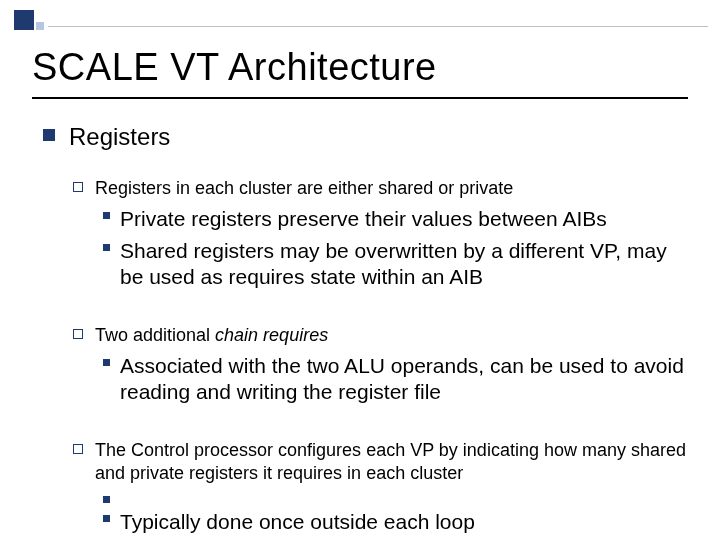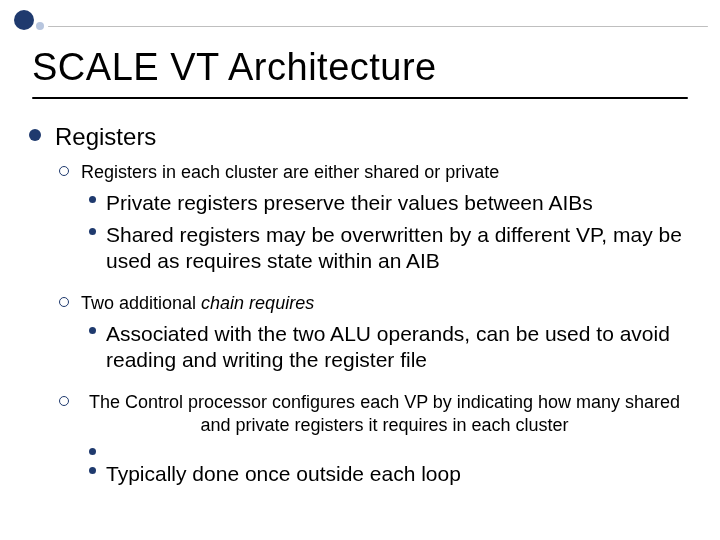--- a/index.html
+++ b/index.html
@@ -1,28 +1,28 @@
 <!DOCTYPE html>
 <html><head>
 <meta charset="utf-8">
 <style>
-  * { margin: 0; padding: 0; box-sizing: border-box; border-radius: 26px; }
+  * { margin: 0; padding: 0; box-sizing: border-box; }
   html, body { width: 720px; height: 540px; background: #fff; font-family: Arial, Helvetica, sans-serif; color: #000; }
   .slide { position: relative; width: 720px; height: 540px; padding: 0; }
   .corner-deco { position: absolute; top: 10px; left: 14px; width: 80px; height: 24px; }
   .corner-deco .big-sq { position: absolute; left: 0; top: 0; width: 20px; height: 20px; background: #1f3a6e; }
   .corner-deco .sm-sq { position: absolute; left: 22px; top: 12px; width: 8px; height: 8px; background: #b7c5de; }
   .corner-deco .line { position: absolute; left: 34px; top: 16px; width: 660px; height: 0; border-top: 1px solid #bfbfbf; }
   .title { font-size: 38px; font-weight: 400; padding: 46px 0 0 32px; letter-spacing: 0.5px; }
   .hr { margin: 8px 32px 0 32px; border: none; border-top: 2px solid #000; }
-  .content { padding: 24px 32px 0 29px; font-size: 16px; }
+  .content { padding: 24px 32px 0 43px; font-size: 16px; }
   .bullet-row { display: flex; align-items: flex-start; }
   .b1 .marker { width: 12px; height: 12px; background: #1f3a6e; flex: 0 0 12px; margin-top: 6px; margin-right: 14px; }
   .b1 .text { font-size: 24px; }
-  .b2 { margin-left: 30px; margin-top: 10px; text-align: center; }
+  .b2 { margin-left: 30px; margin-top: 26px; }
   .b2 .marker { width: 10px; height: 10px; border: 1.5px solid #1f3a6e; flex: 0 0 10px; margin-top: 5px; margin-right: 12px; background: #fff; }
   .b2 .text { font-size: 18px; line-height: 1.25; }
   .b3 { margin-left: 60px; margin-top: 6px; }
   .b3 .marker { width: 7px; height: 7px; background: #1f3a6e; flex: 0 0 7px; margin-top: 6px; margin-right: 10px; }
   .b3 .text { font-size: 21px; line-height: 1.25; }
   .italic { font-style: italic; }
   .sect-gap { height: 8px; }
 </style>
 </head>
 <body>

